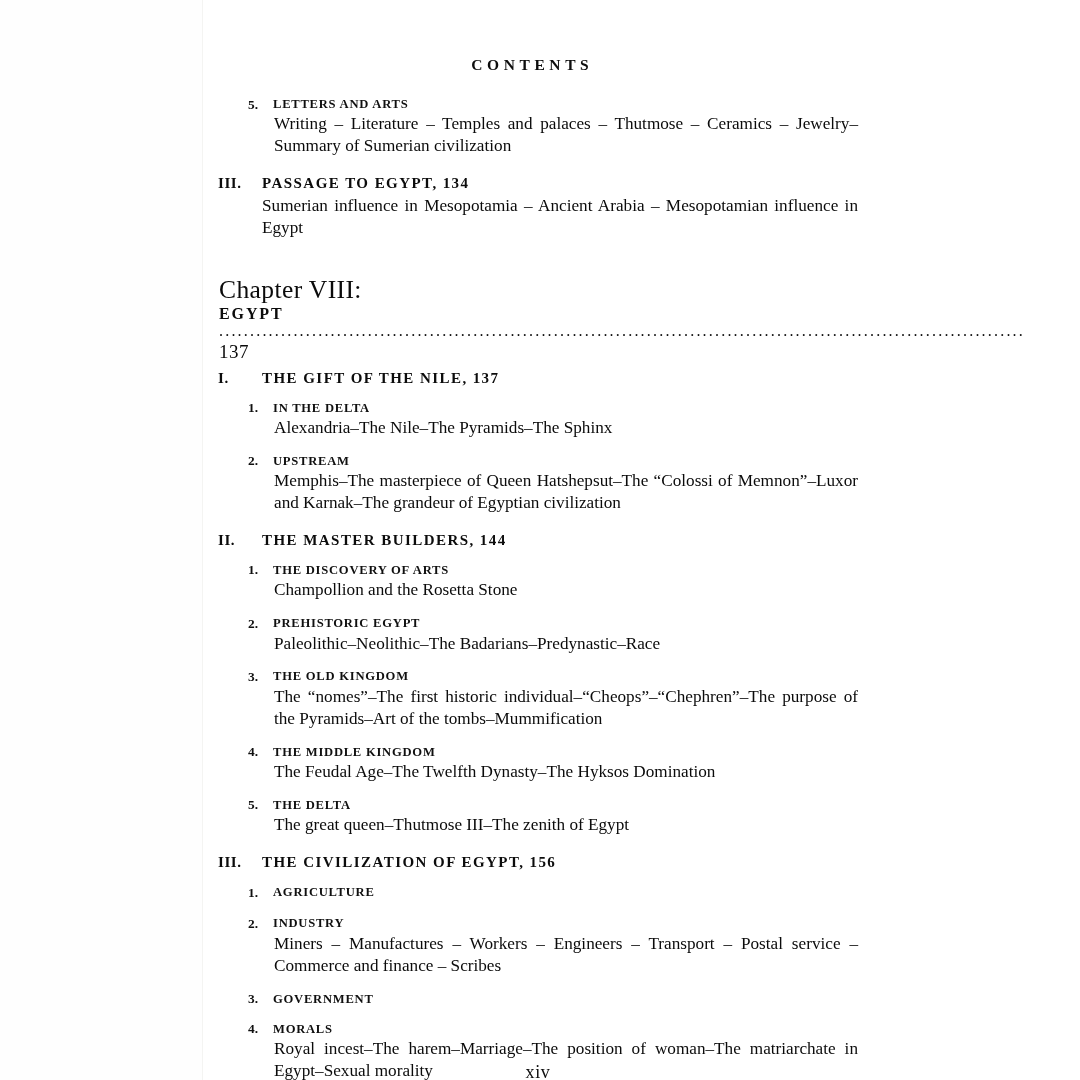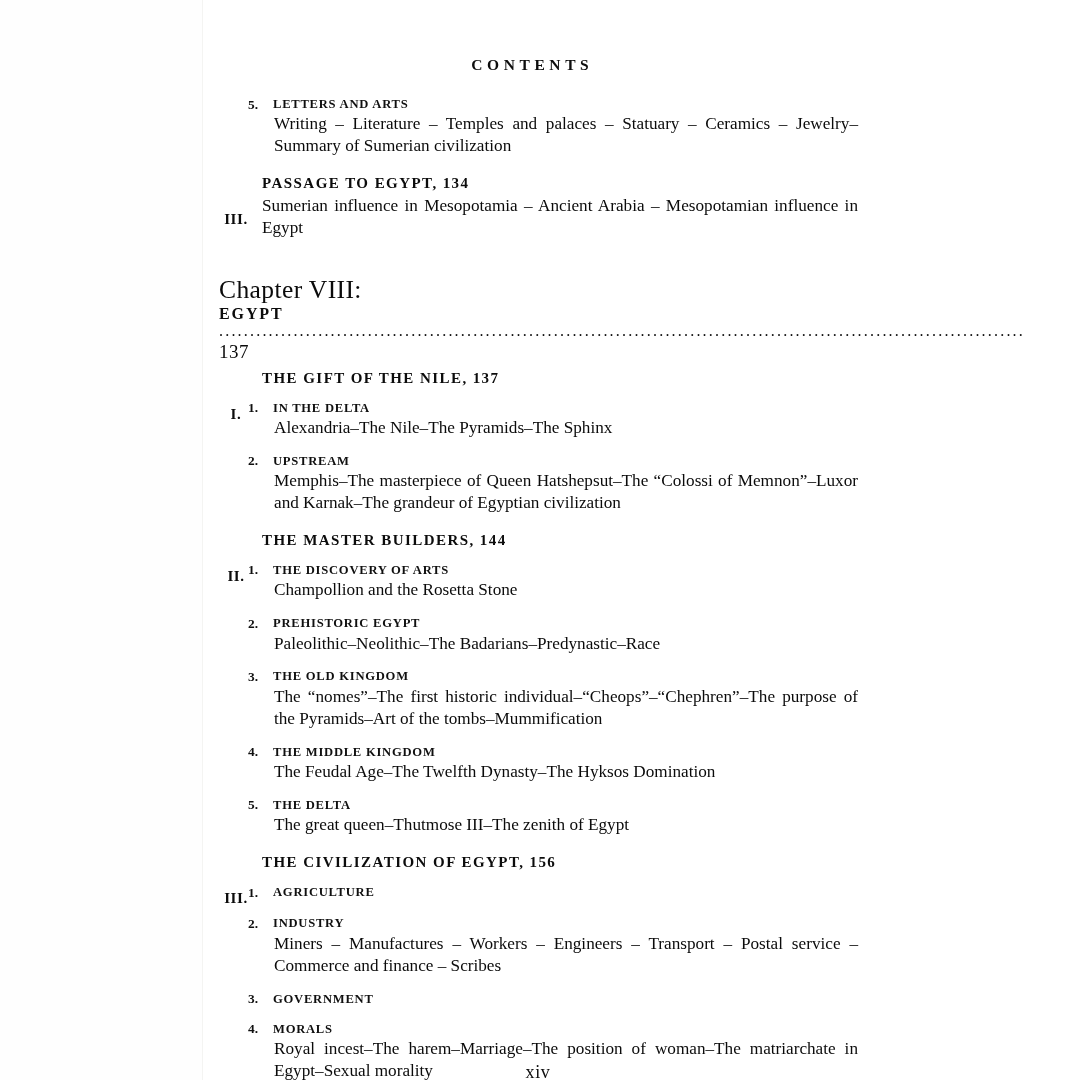--- a/index.html
+++ b/index.html
@@ -75,23 +75,22 @@
     color: #0c0c0c;
     margin-top: 17px;
     margin-bottom: 1px;
     line-height: 1.32;
   }
   .part-head .num {
     position: absolute;
     left: 0;
     top: 0;
     width: 36px;
-    text-align: center;
+    text-align: left;
     letter-spacing: 0.6px;
-    margin-top: 36px;
   }
   .part-head .oldstyle {
     font-variant-numeric: oldstyle-nums;
   }
 
   
   .sub-head {
     position: relative;
     padding-left: 55px;
     font-size: 12.6px;
@@ -190,21 +189,21 @@
 
 <div class="page-inner">
 
   <div class="running-head">CONTENTS</div>
 
   <div class="toc">
 
     <div class="sub-head" style="margin-top:0;">
       <span class="num">5.</span><span>LETTERS AND ARTS</span>
     </div>
-    <p class="desc">Writing – Literature – Temples and palaces – Statuary – Ceramics – Jewelry–Summary of Sumerian civilization</p>
+    <p class="desc">Writing – Literature – Temples and palaces – Thutmose – Ceramics – Jewelry–Summary of Sumerian civilization</p>
 
     <div class="part-head">
       <span class="num">III.</span><span>PASSAGE TO EGYPT,</span><span class="oldstyle" style="margin-left:5px;">134</span>
     </div>
     <p class="desc lvl-part">Sumerian influence in Mesopotamia – Ancient Arabia – Mesopotamian influence in Egypt</p>
 
     <div class="chapter-line">
       <span class="chapter-label">Chapter VIII:</span>
       <span class="chapter-title">EGYPT</span>
       <span class="leader">..................................................................................................................................</span>

